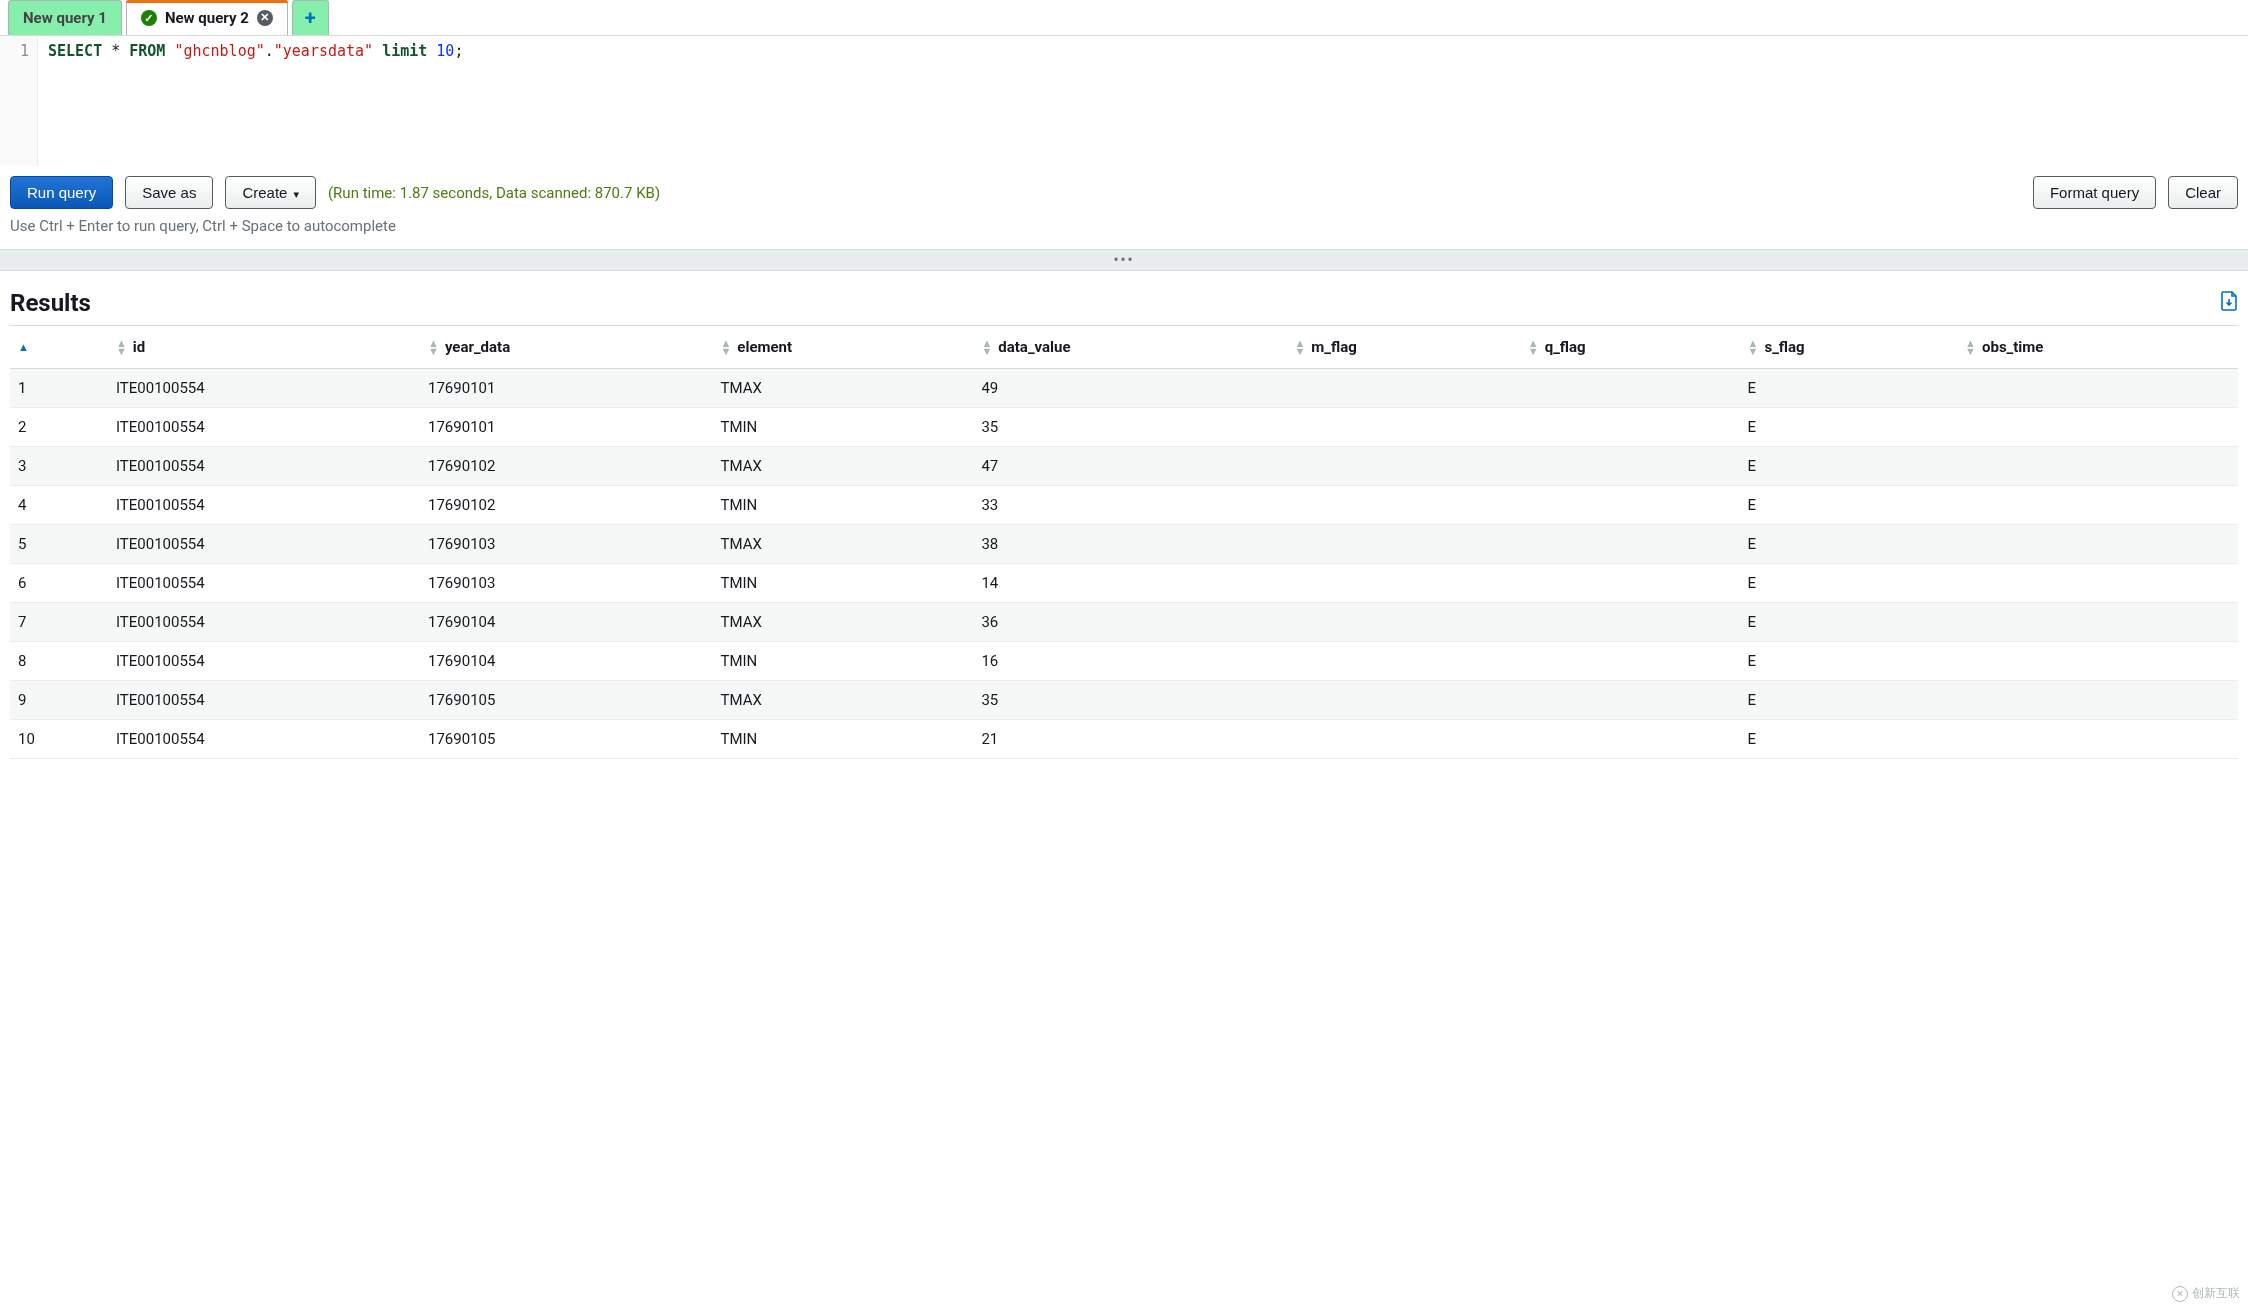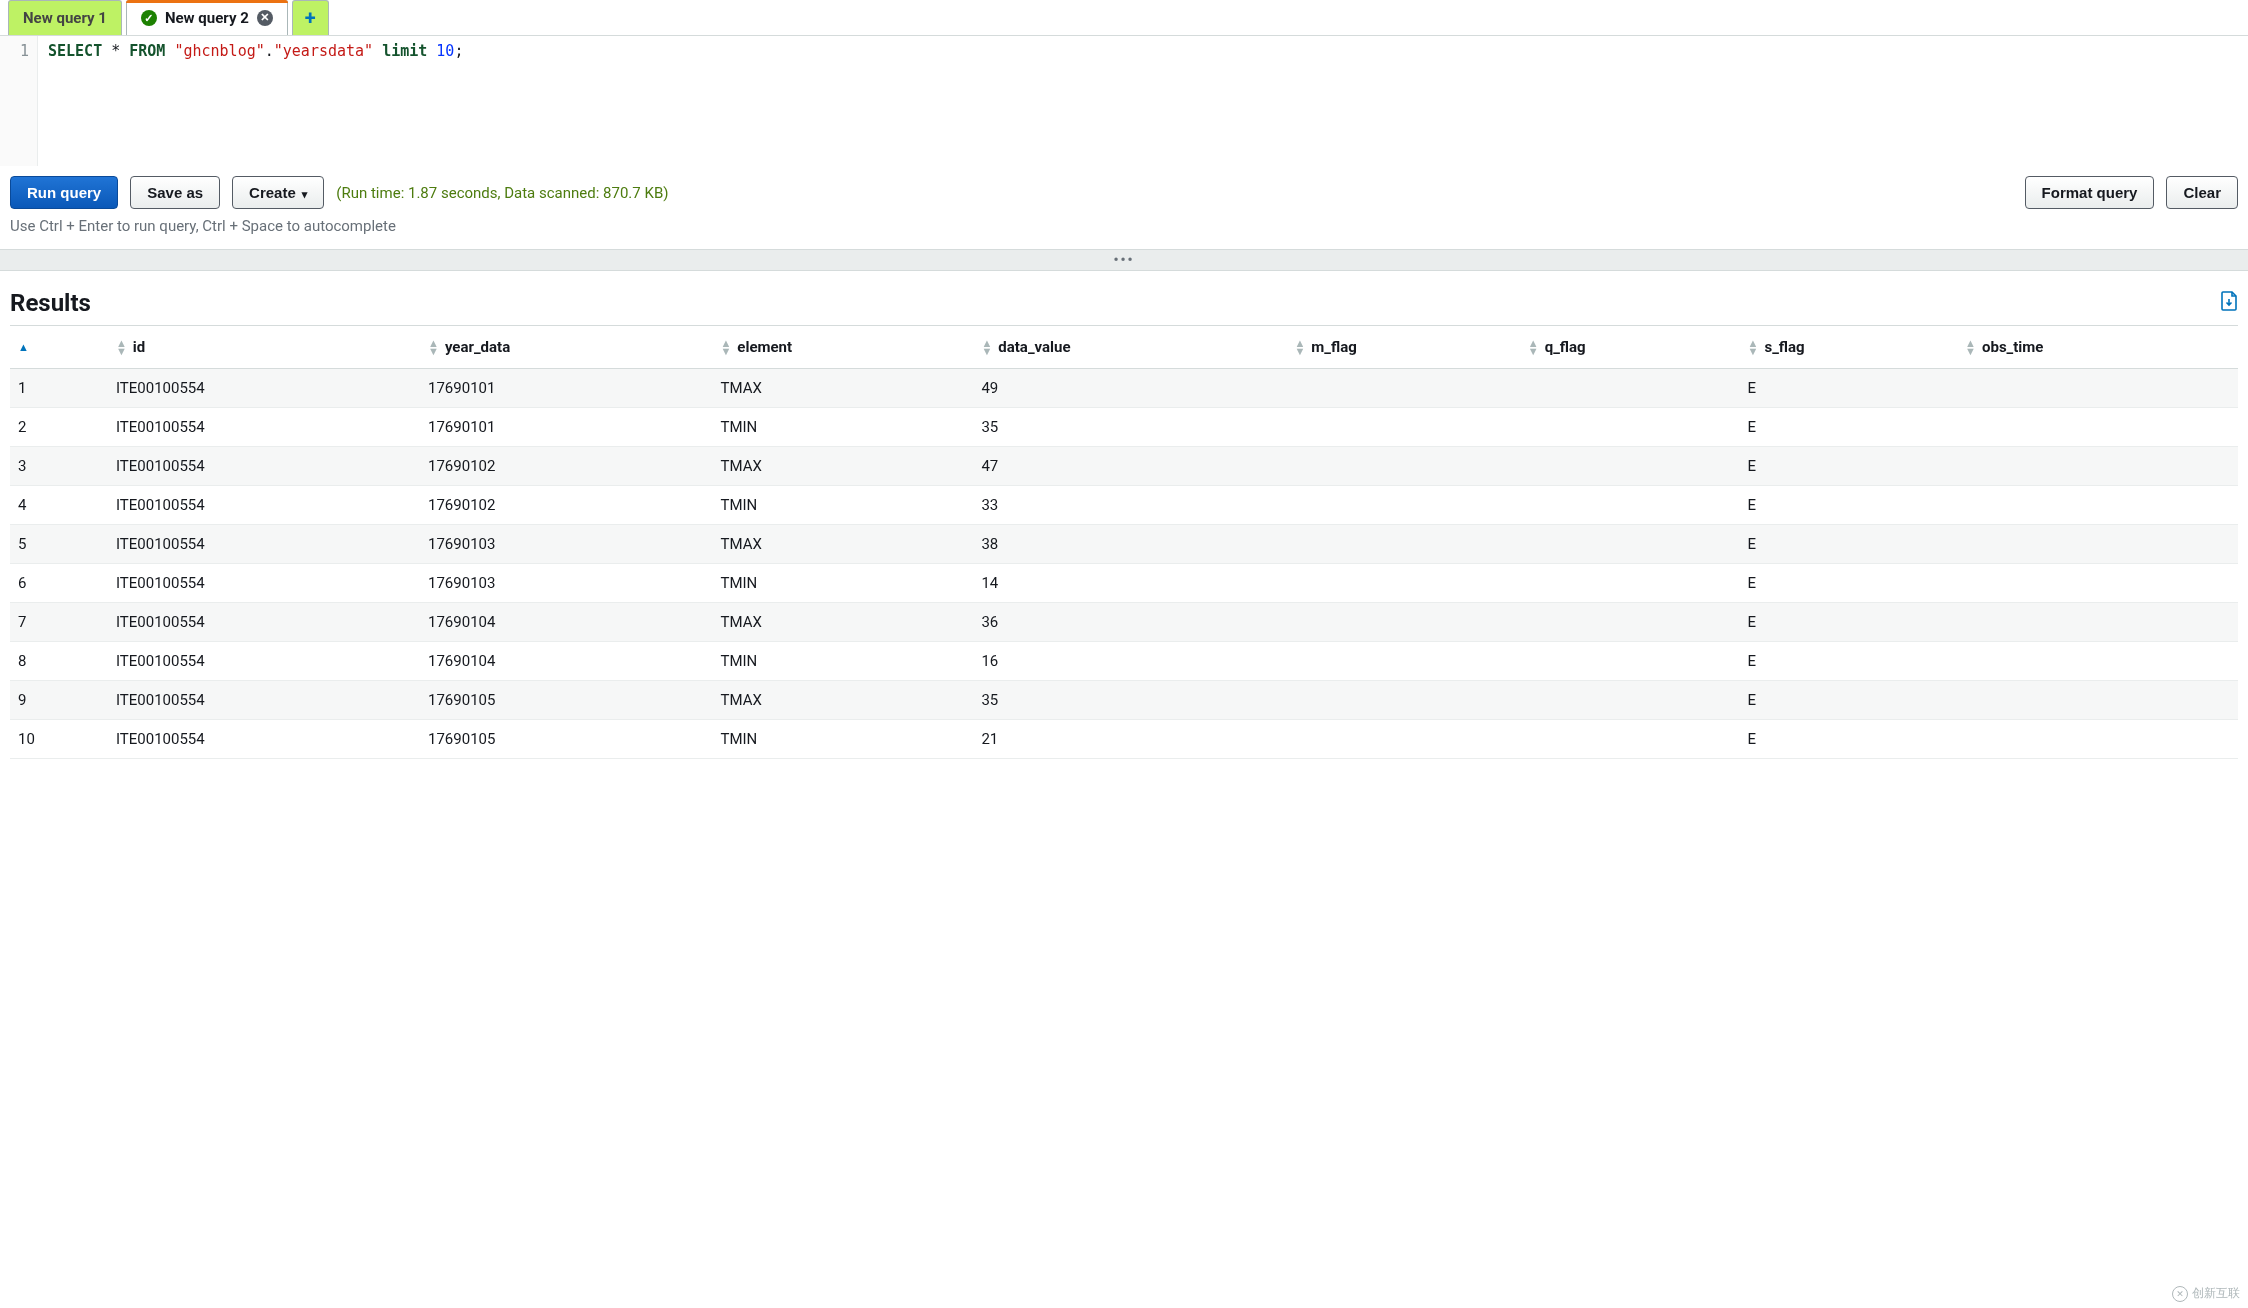--- a/index.html
+++ b/index.html
@@ -21,21 +21,21 @@
   }
   .tab {
     position: relative;
     display: flex;
     align-items: center;
     gap: 8px;
     padding: 8px 14px;
     margin-right: 4px;
     font-size: 15px;
     font-weight: 700;
-    background: #bef264;
+    background: #86efac;
     border: 1px solid #aab7b8;
     border-bottom: none;
     border-radius: 3px 3px 0 0;
     cursor: pointer;
     color: #444;
   }
   .tab.active {
     background: #fff;
     color: #16191f;
   }
@@ -98,21 +98,21 @@
   .toolbar {
     display: flex;
     align-items: center;
     gap: 12px;
     padding: 10px 10px 4px;
     background: #fff;
   }
   .toolbar .spacer { flex: 1; }
   .btn {
     font-size: 15px;
-    font-weight: 700;
+    font-weight: 400;
     padding: 7px 16px;
     border-radius: 4px;
     border: 1px solid #545b64;
     background: linear-gradient(#fff, #eaeded);
     cursor: pointer;
     color: #16191f;
   }
   .btn.primary {
     background: linear-gradient(#2074d5, #0a58b8);
     border-color: #0a4a99;

